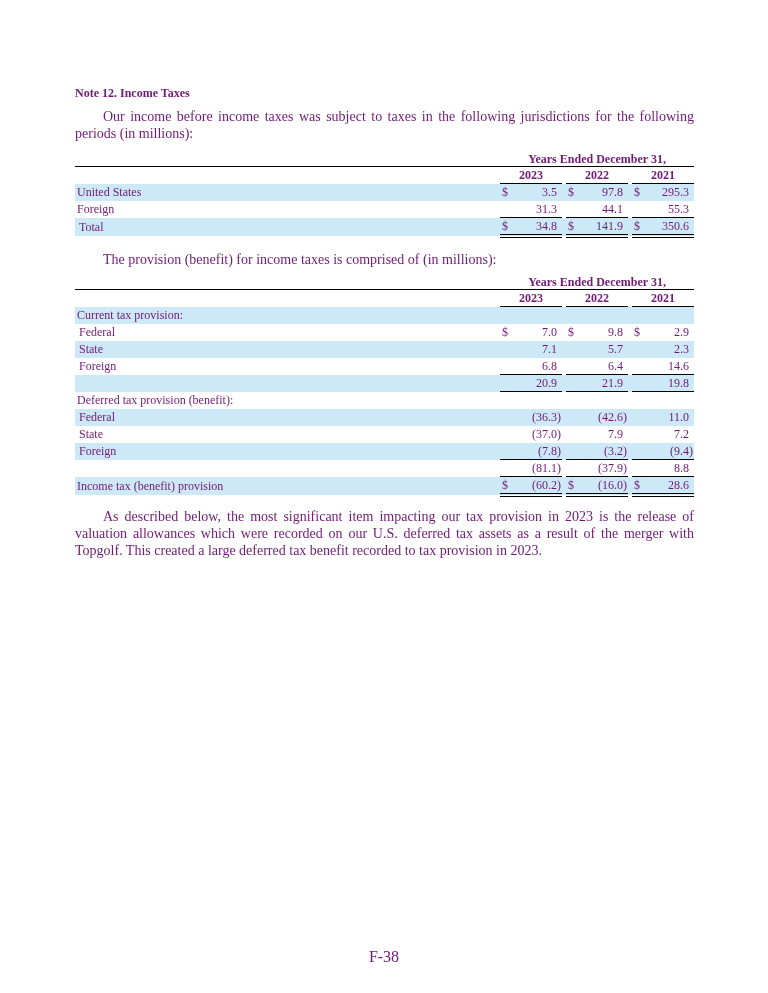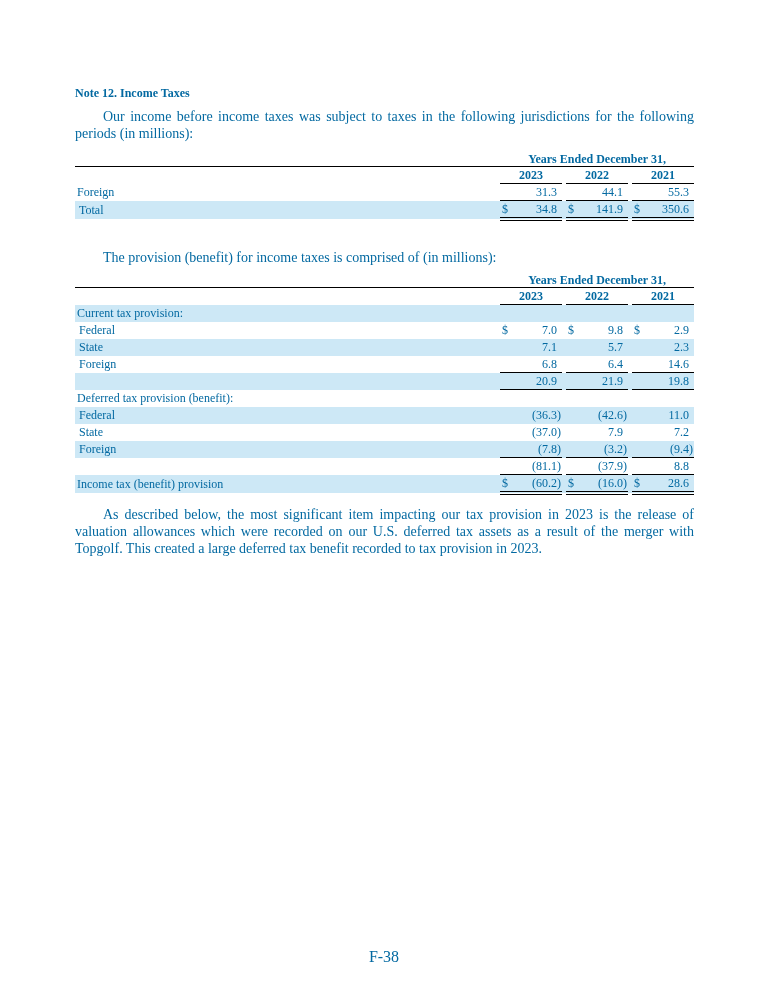--- a/index.html
+++ b/index.html
@@ -3,39 +3,39 @@
 <meta charset="utf-8">
 <style>
   * { margin: 0; padding: 0; box-sizing: border-box; }
   html, body { background: #ffffff; }
   .page {
     position: relative;
     width: 768px;
     height: 993px;
     background: #ffffff;
     font-family: "Liberation Serif", "DejaVu Serif", serif;
-    color: #0369a1;
+    color: #701a75;
     overflow: hidden;
   }
   .content {
     padding: 86px 74px 0 75px;
   }
   .note-heading {
     font-size: 12px;
     font-weight: bold;
     line-height: 14px;
   }
   .para {
     font-size: 14px;
     line-height: 17px;
     text-align: justify;
     text-indent: 28px;
   }
   .para.p1 { margin-top: 8px; }
-  .para.p2 { margin-top: 28px; text-align: left; }
+  .para.p2 { margin-top: 13px; text-align: left; }
   .para.p3 { margin-top: 11px; }
 
   table.fin {
     width: 619px;
     border-collapse: collapse;
     table-layout: fixed;
     font-size: 12px;
     margin-top: 11px;
   }
   table.fin.t2 { margin-top: 8px; }
@@ -119,20 +119,31 @@
         <tr class="hdr2">
           <th></th>
           <th class="yr" colspan="2">2023</th>
           <th></th>
           <th class="yr" colspan="2">2022</th>
           <th></th>
           <th class="yr" colspan="2">2021</th>
         </tr>
       </thead>
       <tbody>
+        <tr class="hl">
+          <td class="lbl">United States</td>
+          <td class="d">$</td>
+          <td class="v">3.5</td>
+          <td></td>
+          <td class="d">$</td>
+          <td class="v">97.8</td>
+          <td></td>
+          <td class="d">$</td>
+          <td class="v">295.3</td>
+        </tr>
         <tr class="ub">
           <td class="lbl">Foreign</td>
           <td class="d"></td>
           <td class="v">31.3</td>
           <td></td>
           <td class="d"></td>
           <td class="v">44.1</td>
           <td></td>
           <td class="d"></td>
           <td class="v">55.3</td>

